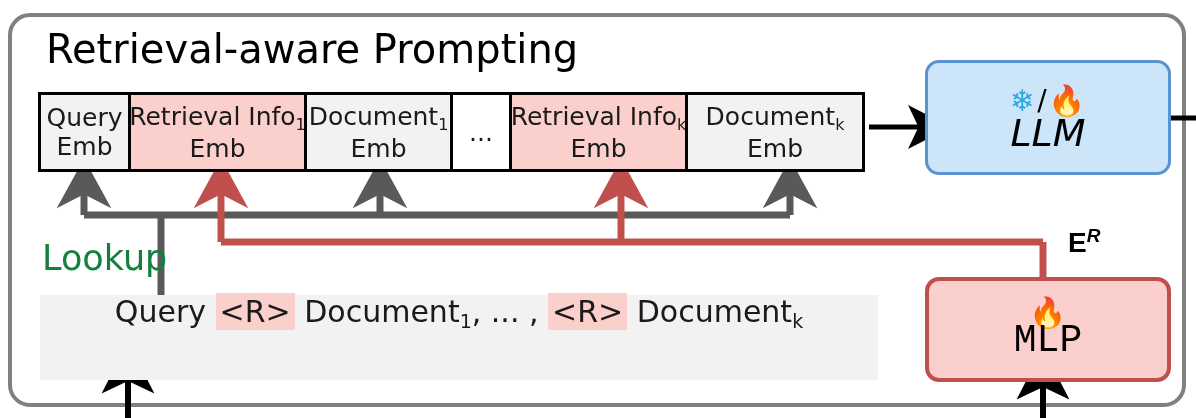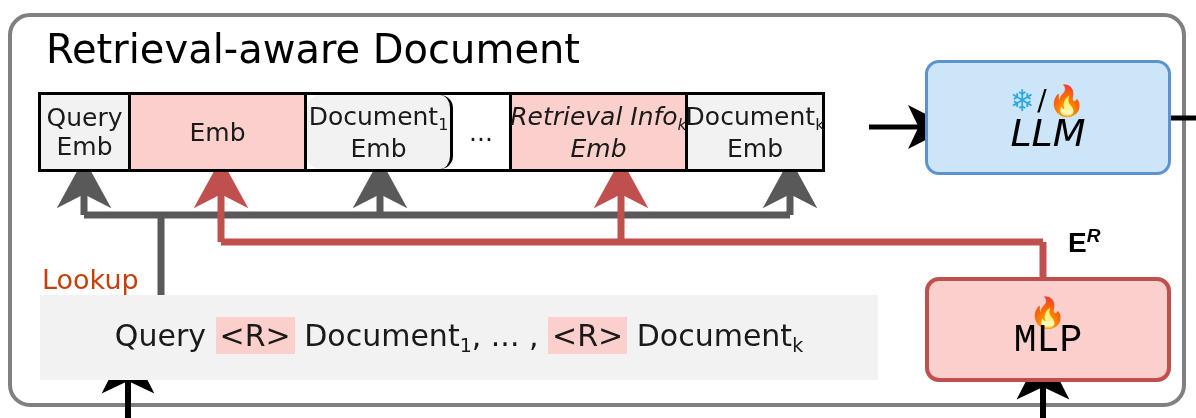--- a/index.html
+++ b/index.html
@@ -25,25 +25,25 @@
         display:flex;flex-direction:column;align-items:center;justify-content:center;
         font-size:25px;color:#1a1a1a;line-height:29px;white-space:nowrap;}
   .cell:last-child{border-right:none;}
   .cell.grey{background:#f2f2f2;}
   .cell.pink{background:#fbcfcb;}
   .cell.plain{background:#ffffff;}
   .cell .l1,.cell .l2{display:block;}
   .cell sub{font-size:16px;vertical-align:baseline;position:relative;top:5px;}
 
   
-  #lookup{left:42px;top:264px;font-size:27px;color:#c2410c;white-space:nowrap;}
+  #lookup{left:42px;top:238px;font-size:35px;color:#15803d;white-space:nowrap;}
 
   
   #promptbox{left:40px;top:295px;width:838px;height:85px;background:#f2f2f2;
-             display:flex;align-items:center;justify-content:center;}
+             display:flex;justify-content:center;}
   #prompttext{font-size:30px;color:#1a1a1a;white-space:nowrap;line-height:34px;}
   #prompttext sub{font-size:19px;vertical-align:baseline;position:relative;top:6px;}
   .rtok{background:#fbcfcb;padding:1px 4px;}
 
   
   #llm{left:925px;top:60px;width:246px;height:115px;background:#cde5f8;
        border:3px solid #5b93cf;border-radius:14px;box-sizing:border-box;
        display:flex;flex-direction:column;align-items:center;justify-content:center;}
   #llm .icons{font-size:30px;line-height:30px;height:34px;display:flex;
               align-items:center;gap:2px;}
@@ -66,21 +66,21 @@
   .fire{color:#ff7a00;}
   .slash{color:#000000;font-size:28px;}
 </style>
 </head>
 <body>
 
 <div id="stage">
 
   <div class="abs" id="frame"></div>
 
-  <div class="abs" id="title">Retrieval-aware Document</div>
+  <div class="abs" id="title">Retrieval-aware Prompting</div>
 
   <svg class="layer" viewBox="0 0 1196 418">
     <defs>
       <marker id="ahGrey" markerWidth="9" markerHeight="9" refX="3.2" refY="4.5" orient="auto" markerUnits="strokeWidth">
         <path d="M0.3,0.6 L7.4,4.5 L0.3,8.4 L2.3,4.5 Z" fill="#595959"></path>
       </marker>
       <marker id="ahRed" markerWidth="9" markerHeight="9" refX="3.2" refY="4.5" orient="auto" markerUnits="strokeWidth">
         <path d="M0.3,0.6 L7.4,4.5 L0.3,8.4 L2.3,4.5 Z" fill="#c0504d"></path>
       </marker>
       <marker id="ahBlack" markerWidth="10" markerHeight="10" refX="2.6" refY="5" orient="auto" markerUnits="strokeWidth">
@@ -113,34 +113,35 @@
 
     <path d="M1043,418 L1043,384" stroke="#000000" stroke-width="6" fill="none" marker-end="url(#ahBlack)"></path>
   </svg>
 
   <div class="abs" id="tokenrow">
       <div class="cell grey" style="width: 90px;">
         <span class="l1">Query</span>
         <span class="l2">Emb</span>
       </div>
       <div class="cell pink" style="width: 176px;">
+        <span class="l1">Retrieval Info<sub>1</sub></span>
         <span class="l2">Emb</span>
       </div>
-      <div class="cell grey" style="width: 146px; border-radius: 13px;">
+      <div class="cell grey" style="width: 146px;">
         <span class="l1">Document<sub>1</sub></span>
         <span class="l2">Emb</span>
       </div>
       <div class="cell plain" style="width: 59px;">
         <span class="l1">...</span>
       </div>
-      <div class="cell pink" style="width: 176px; font-style: italic;">
+      <div class="cell pink" style="width: 176px;">
         <span class="l1">Retrieval Info<sub>k</sub></span>
         <span class="l2">Emb</span>
       </div>
-      <div class="cell grey" style="width: 134px;">
+      <div class="cell grey" style="width: 174px;">
         <span class="l1">Document<sub>k</sub></span>
         <span class="l2">Emb</span>
       </div>
     </div>
 
   <div class="abs" id="lookup">Lookup</div>
 
   <div class="abs" id="promptbox">
     <div id="prompttext"><span>Query </span><span class="rtok">&lt;R&gt;</span><span> Document<sub>1</sub></span><span>, ... , </span><span class="rtok">&lt;R&gt;</span><span> Document<sub>k</sub></span></div>
   </div>

